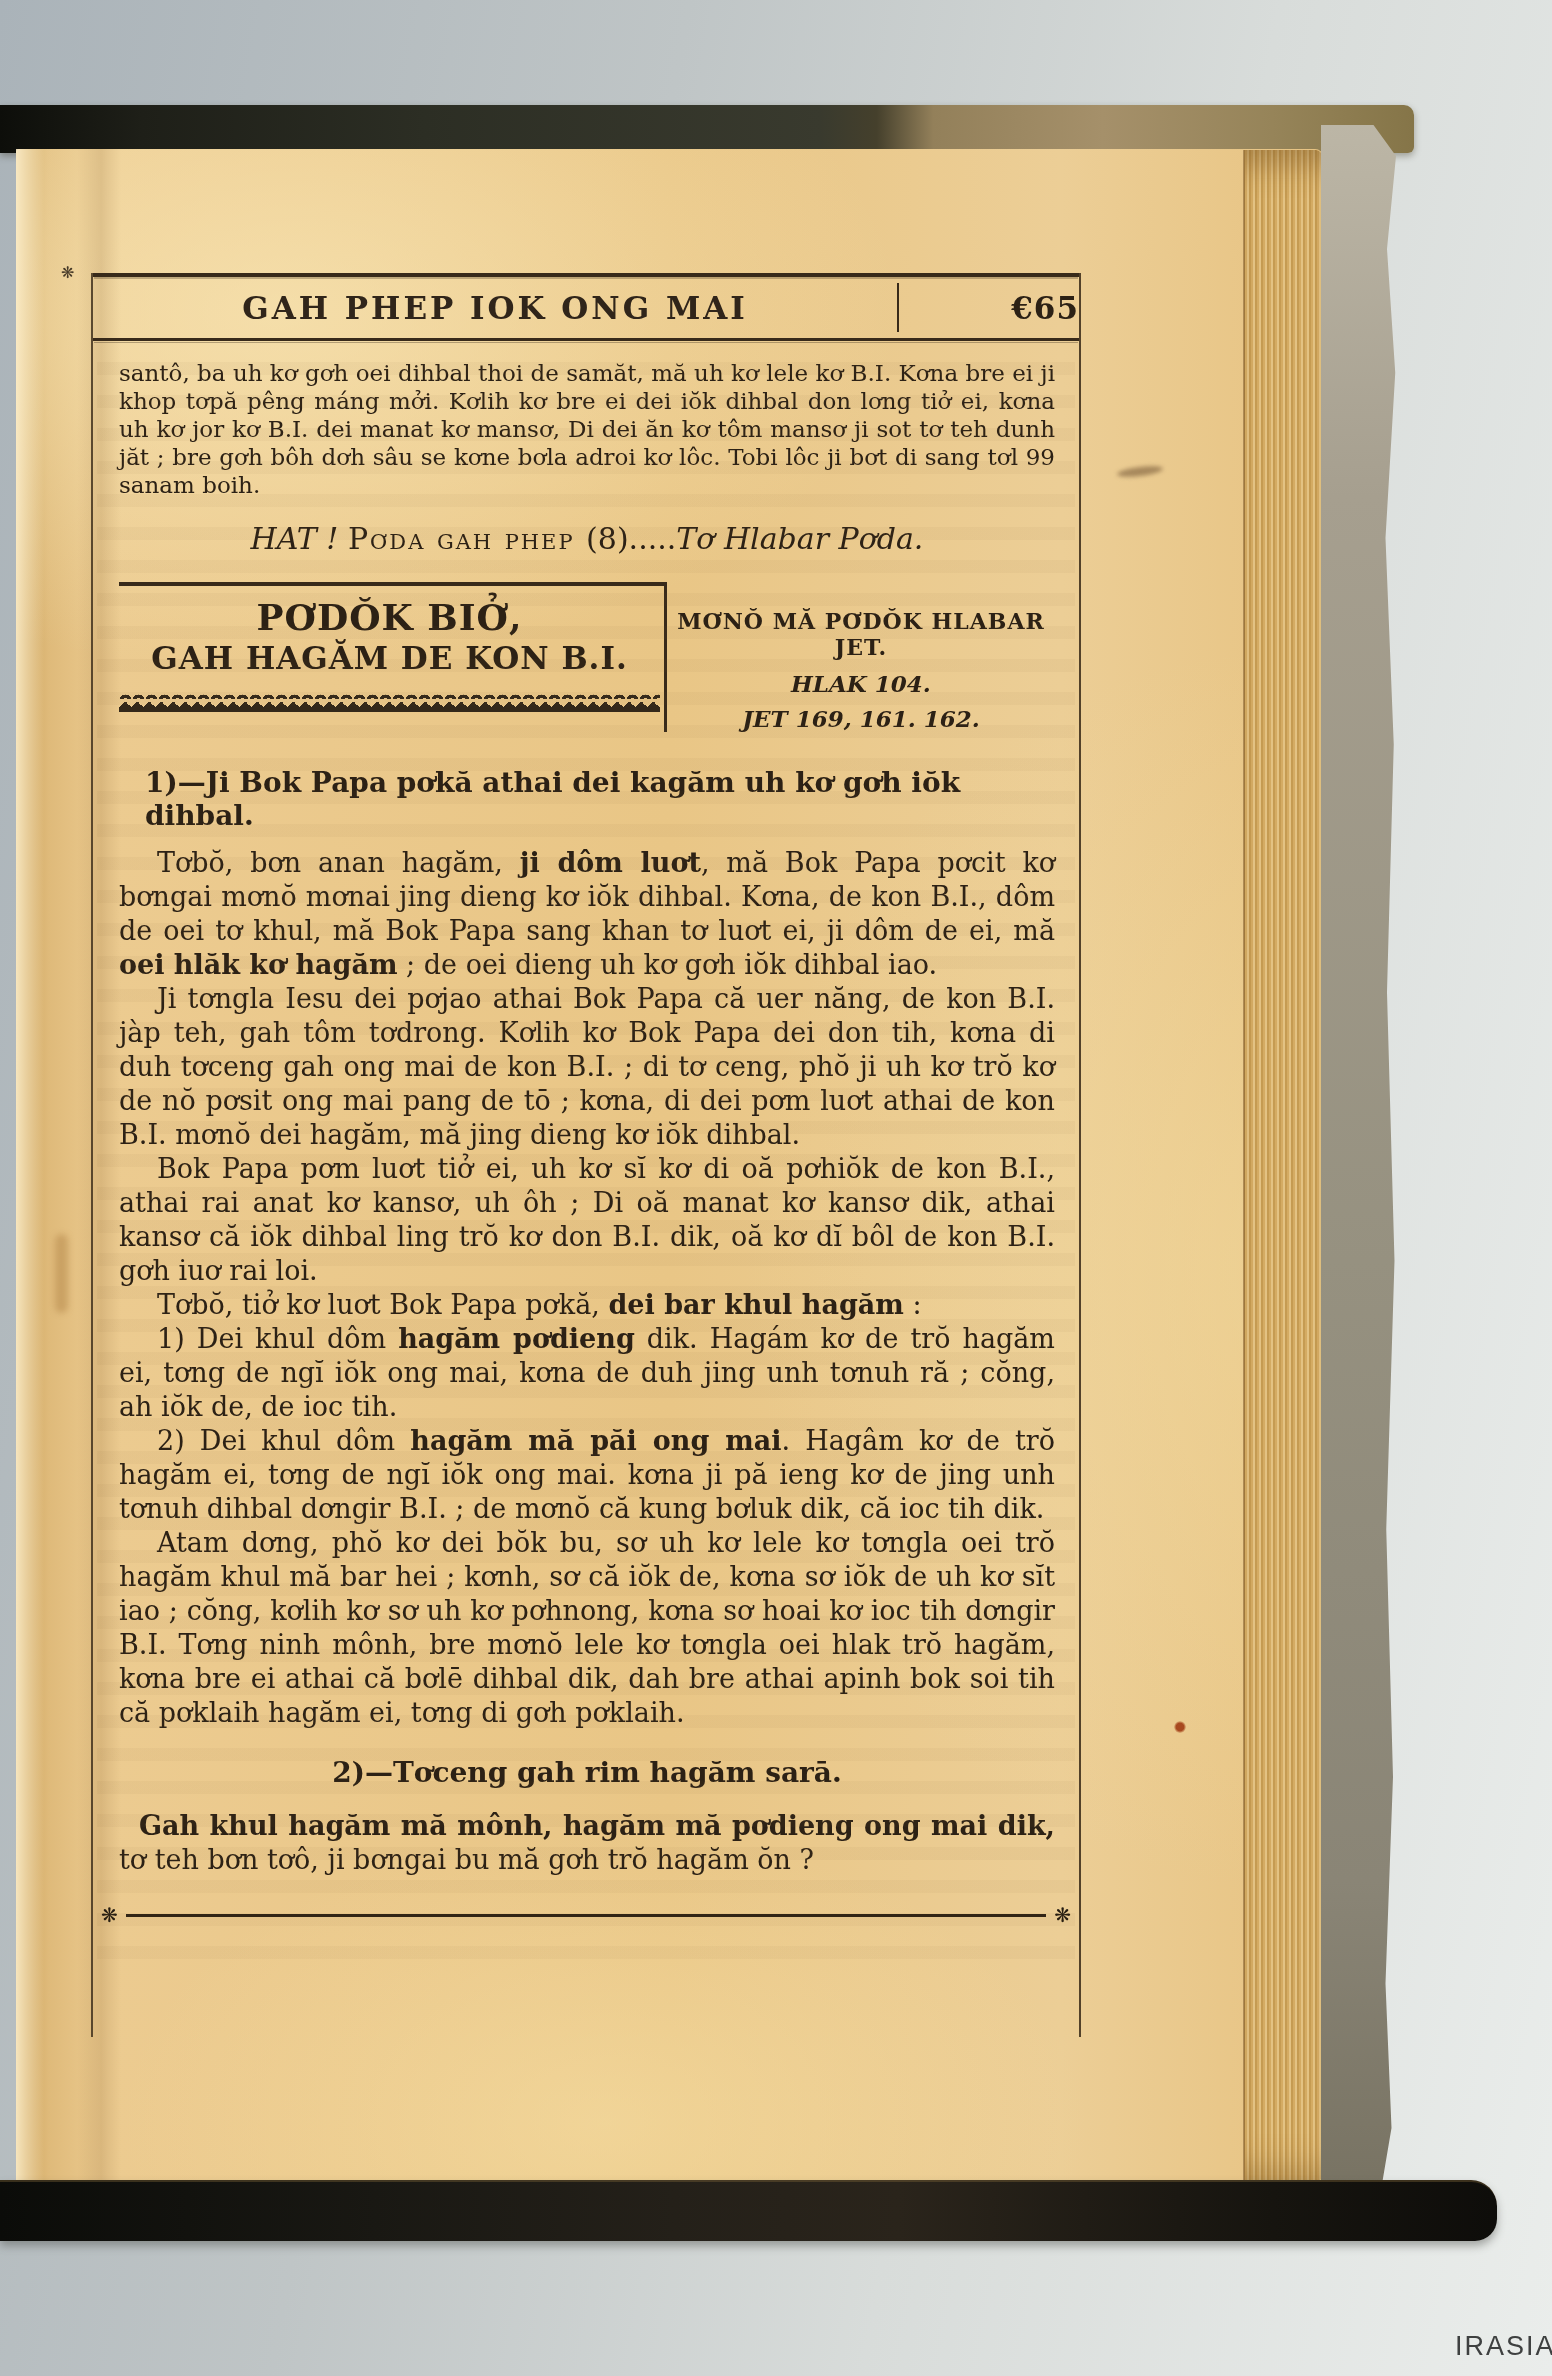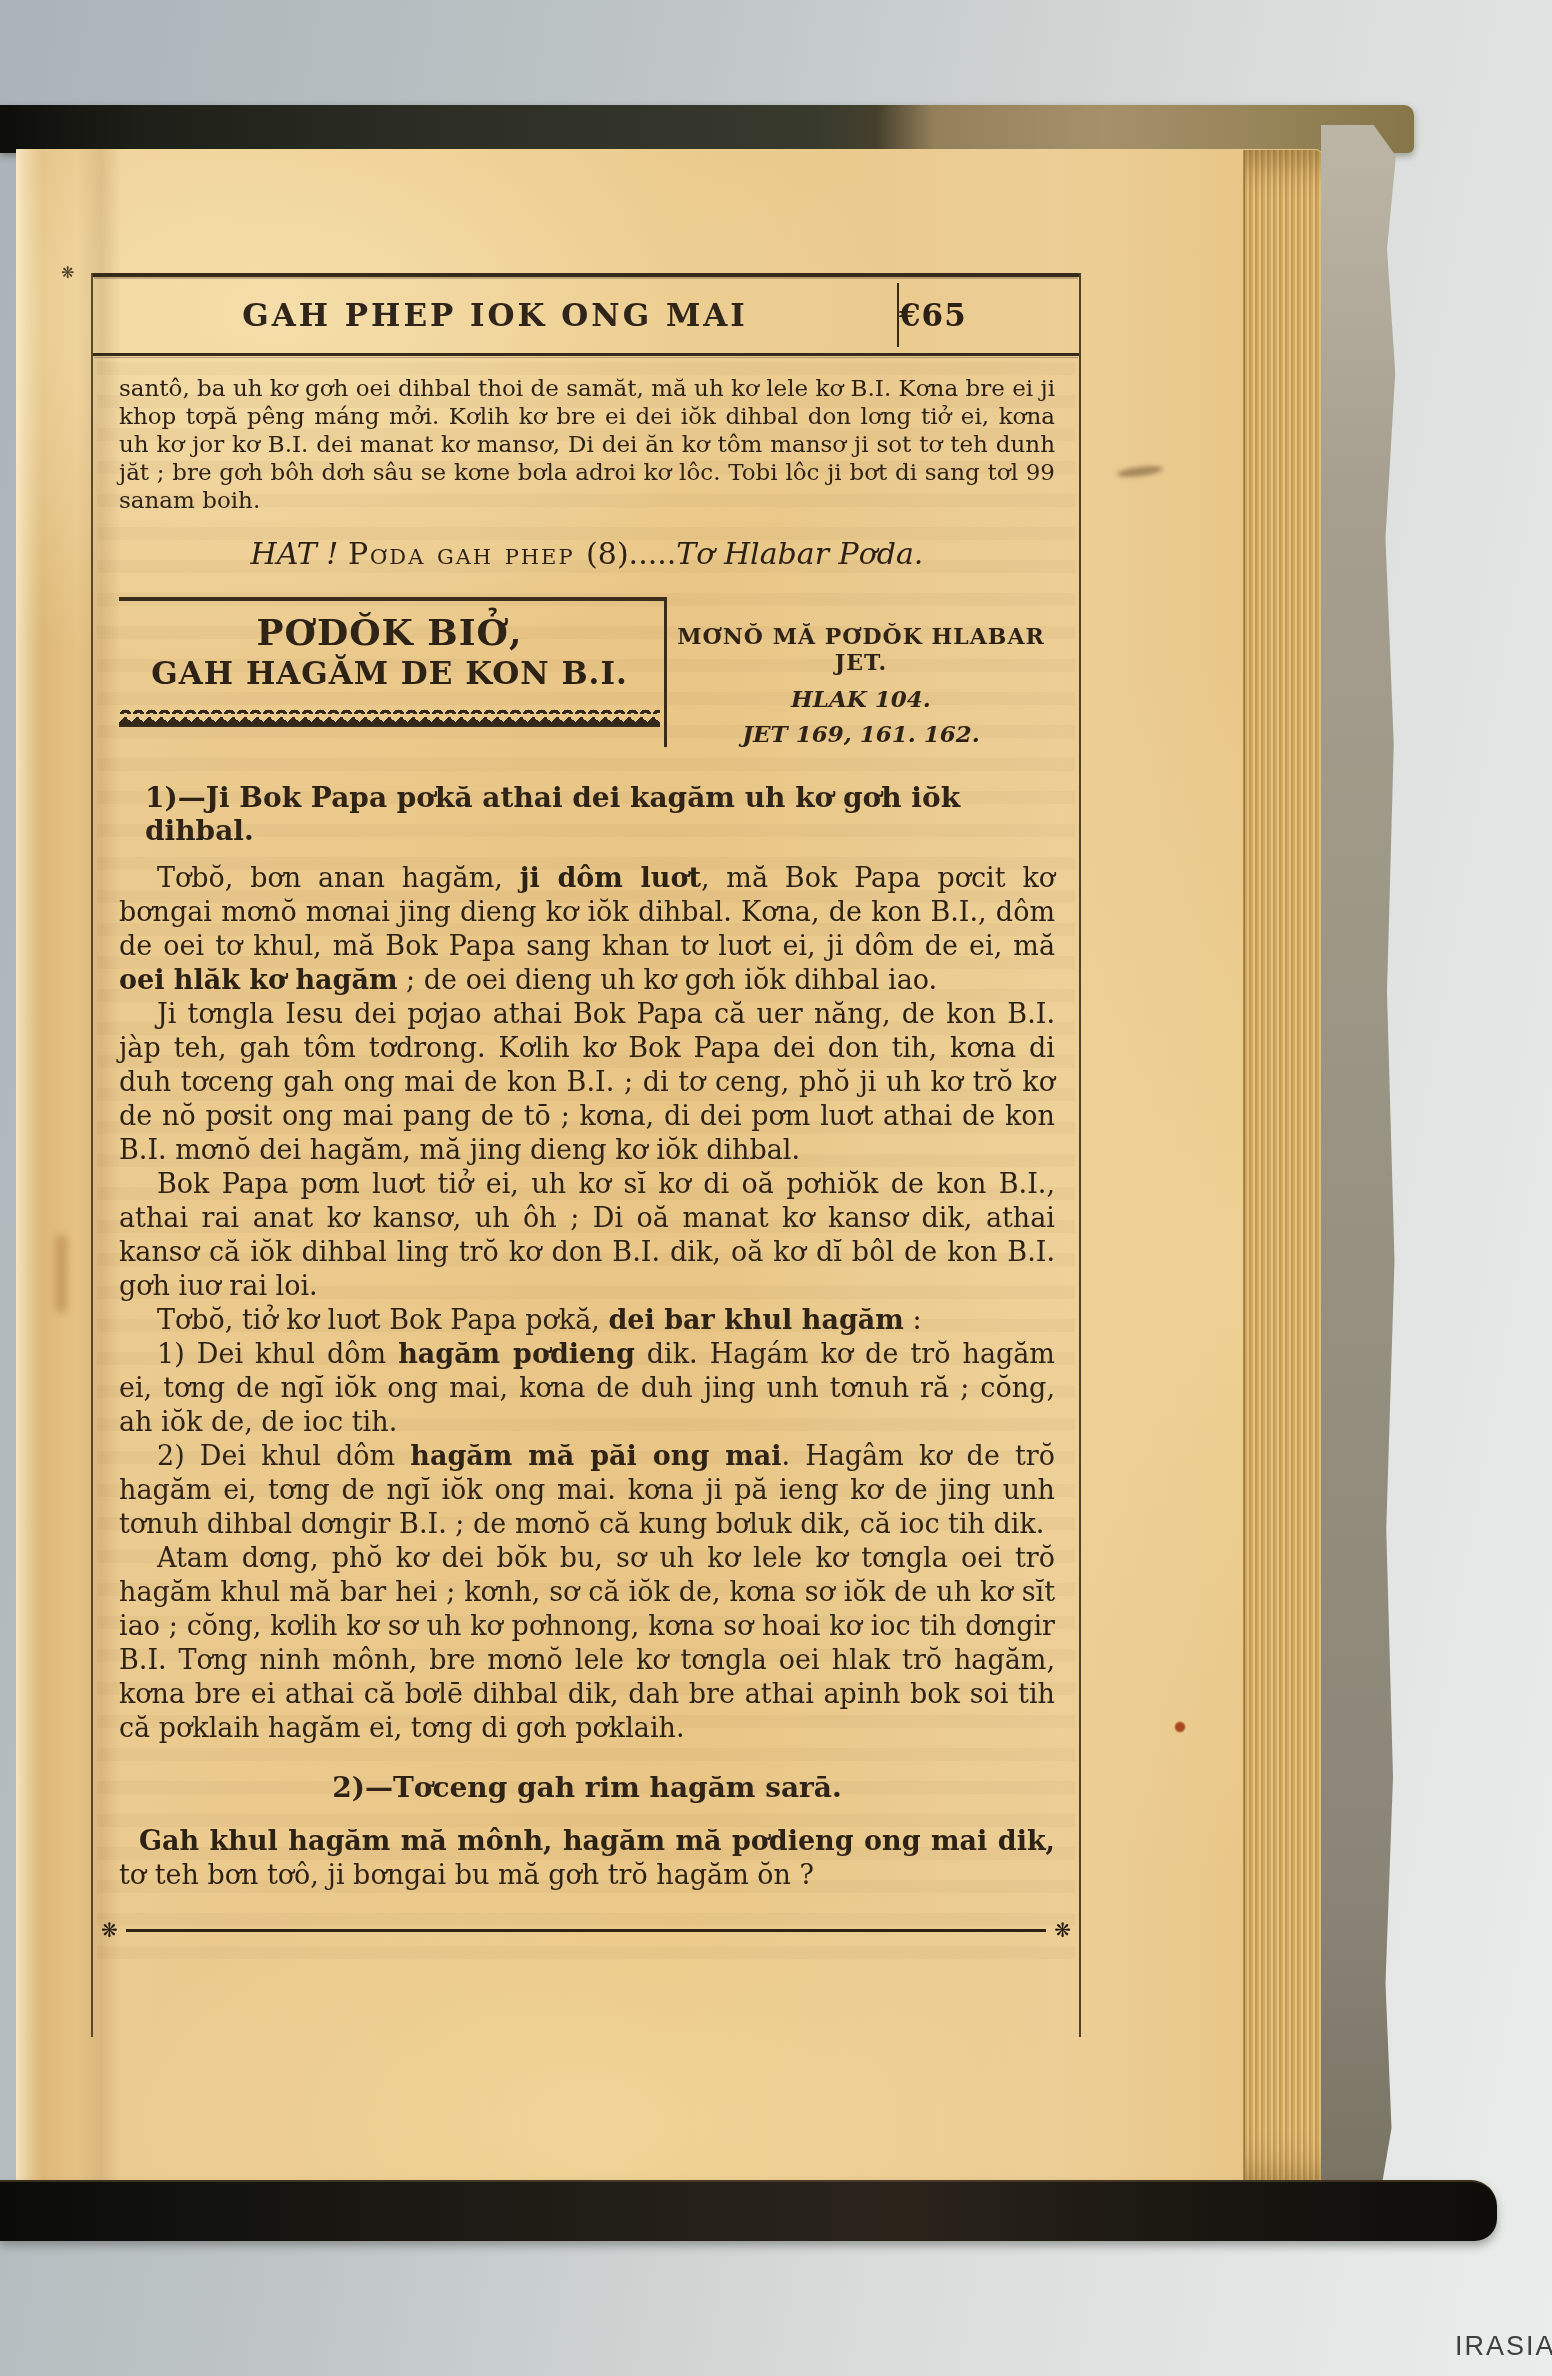--- a/index.html
+++ b/index.html
@@ -55,24 +55,24 @@
   .text-frame{
     position:absolute;left:91px;top:273px;width:986px;height:1764px;
     border-left:2px solid rgba(56,41,23,.8);border-right:2px solid rgba(56,41,23,.85);
     color:#2c2115;overflow:hidden;
   }
   .text-frame::before{content:"";position:absolute;left:0;right:0;top:0;height:4px;
     background:#382a1a;box-shadow:0 3px 0 -1px rgba(56,42,26,.28);}
   .bleed{position:absolute;inset:89px 4px 69px 4px;pointer-events:none;
     background:repeating-linear-gradient(180deg,rgba(125,92,50,.05) 0 13px,rgba(125,92,50,0) 13px 33px);}
   .corner-mark{position:absolute;left:61px;top:263px;font-size:16px;color:#2c2115;opacity:.85;}
-  .header-row{position:relative;height:76px;display:flex;align-items:center;margin-top:4px;}
+  .header-row{position:relative;height:61px;display:flex;align-items:center;margin-top:4px;}
   .header-title{width:804px;text-align:center;font-weight:bold;font-size:31px;letter-spacing:3px;color:#30251a;}
   .header-sep{width:2px;align-self:stretch;margin:6px 0;background:#382a1a;}
-  .header-num{flex:1;text-align:left;font-weight:bold;font-size:31px;letter-spacing:1px;}
+  .header-num{flex:1;text-align:right;font-weight:bold;font-size:31px;letter-spacing:1px;}
   .rule2{height:3px;background:#382a1a;box-shadow:0 3px 0 -1px rgba(56,42,26,.35);}
   .content{padding:10px 24px 0 26px;}
   .intro{font-size:23px;line-height:28px;text-align:justify;margin:8px 0 0;}
   .hat{margin-top:22px;text-align:center;font-size:30px;}
   .hat .i{font-style:italic;}
   .sc{font-variant:small-caps;letter-spacing:2px;}
   .b{font-weight:bold;}
   .i{font-style:italic;}
   .twocol{display:flex;margin-top:26px;}
   .title-box{width:541px;border-right:3px solid #382a1a;border-top:4px solid #382a1a;padding:10px 4px 0 0;}

